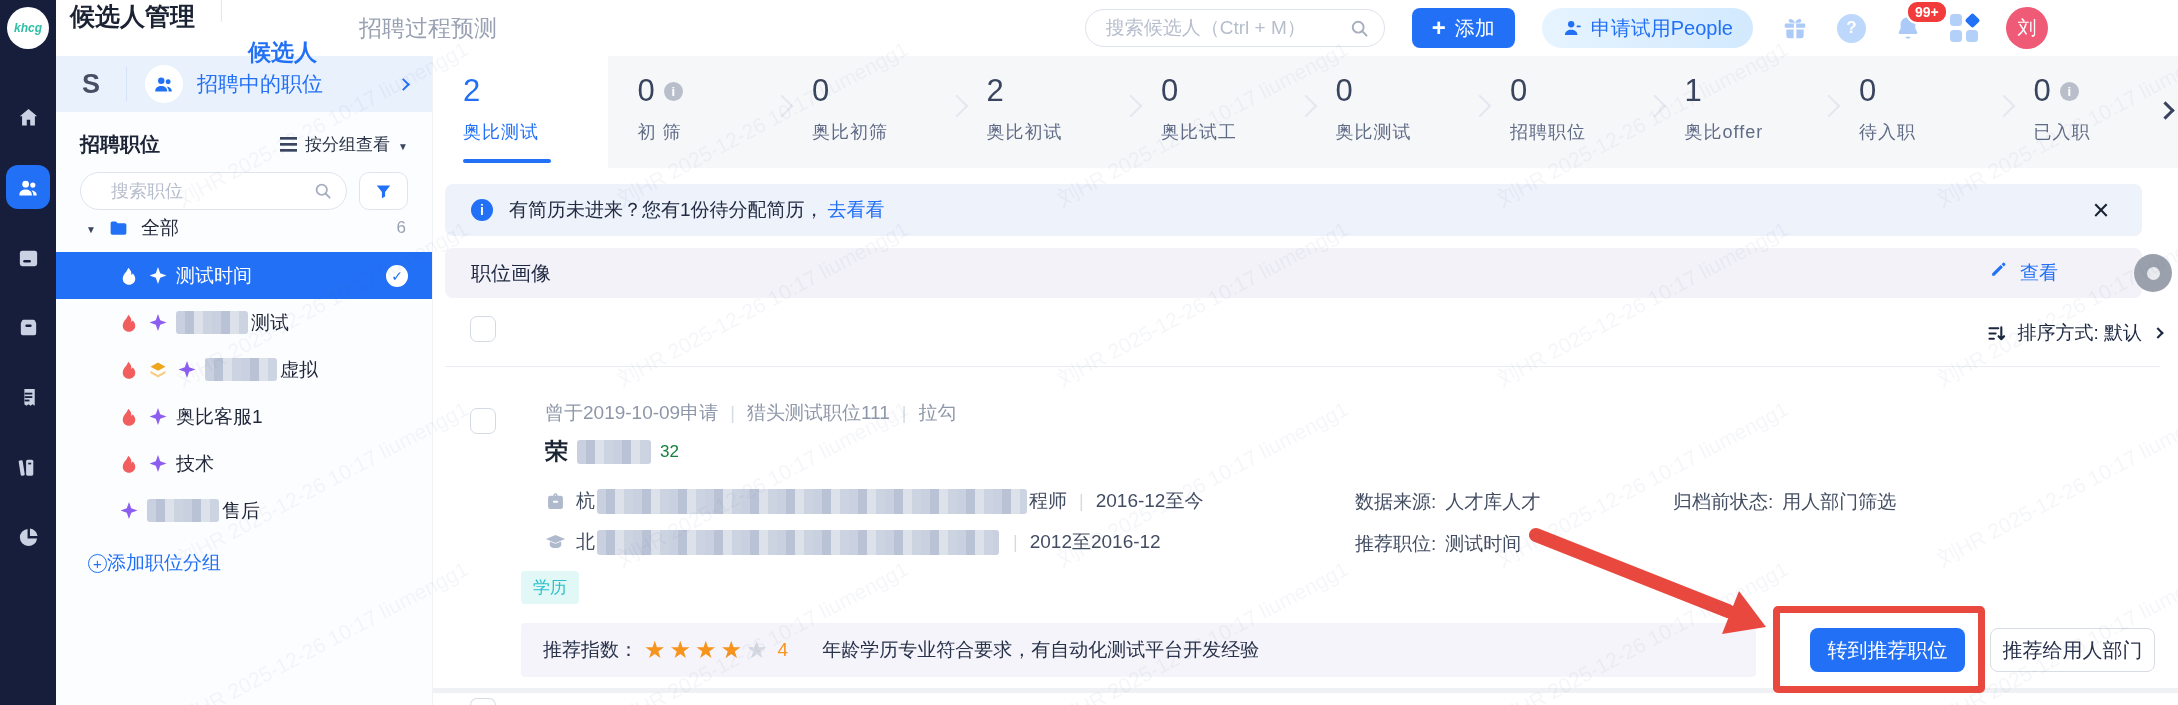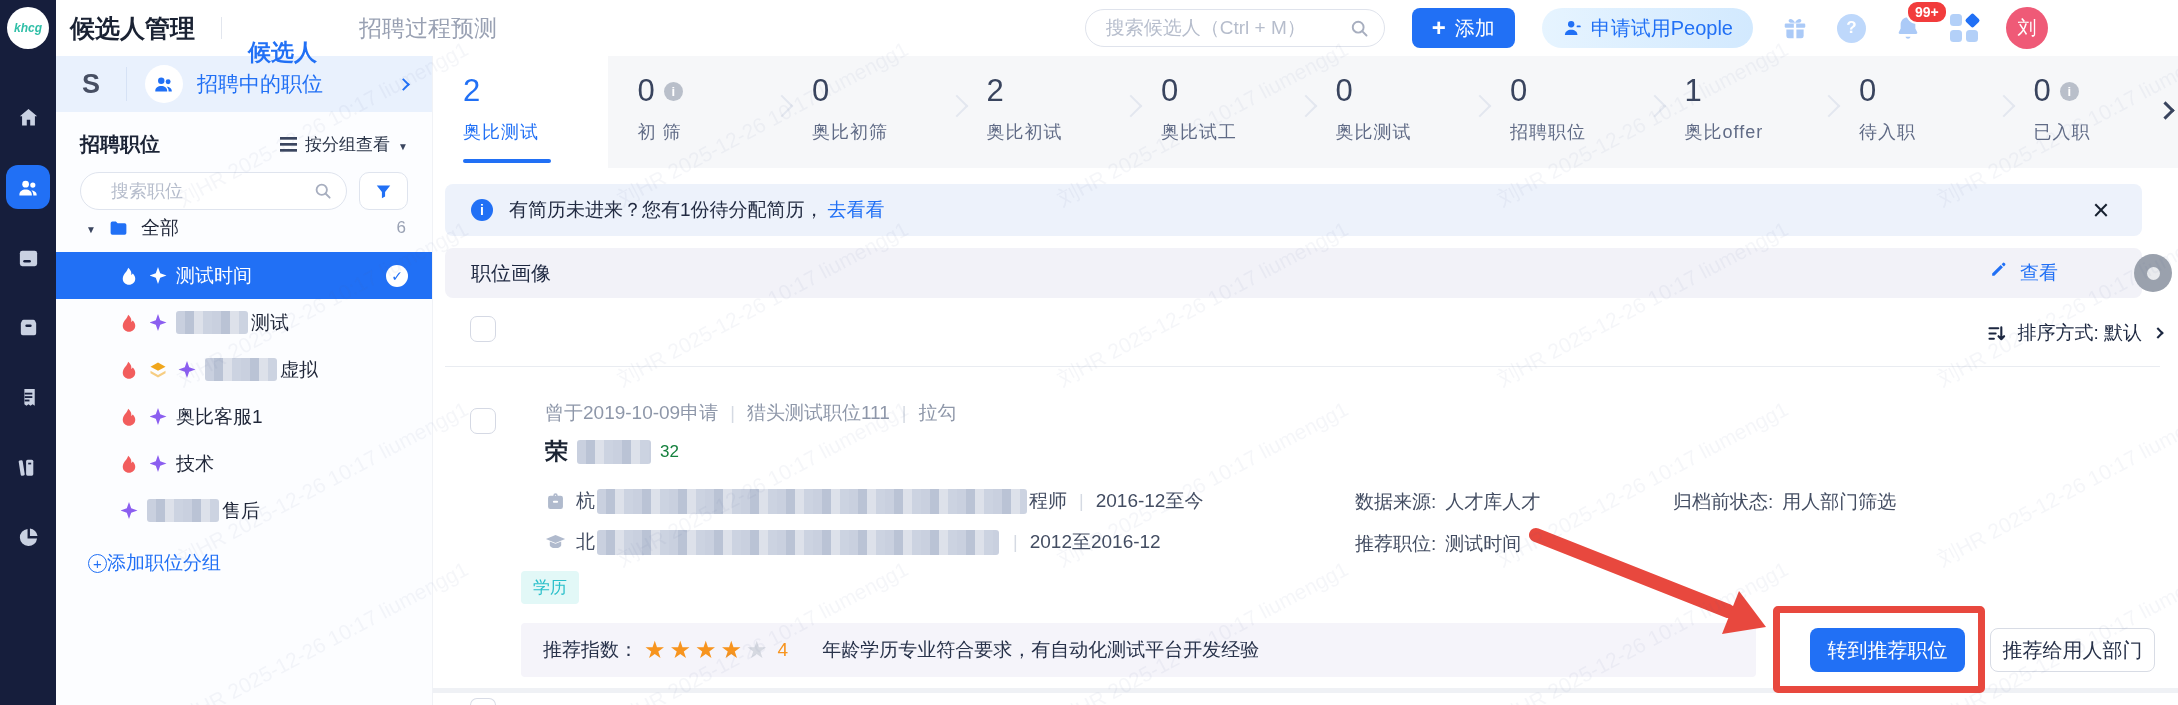--- a/index.html
+++ b/index.html
@@ -14,21 +14,21 @@
 svg{display:block;}
 
 .rail{position:absolute;left:0;top:0;width:56px;height:705px;background:var(--c-rail-bg);z-index:6;}
 .logo{position:absolute;left:7px;top:7px;width:42px;height:42px;border-radius:50%;background:#fff;
   display:flex;align-items:center;justify-content:center;font-weight:bold;font-style:italic;font-size:12px;color:#2fbfa7;}
 .rail-items{position:absolute;top:95px;left:6px;width:44px;display:flex;flex-direction:column;gap:26px;}
 .rail-item{width:44px;height:44px;display:flex;align-items:center;justify-content:center;color:#c9d1e2;cursor:pointer;}
 .rail-item svg{width:23px;height:23px;}
 .rail-item.active{background:var(--c-accent);border-radius:12px;color:#fff;}
 
-.topbar{position:absolute;left:56px;top:0;width:2014px;height:56px;background:#fff;display:flex;align-items:center;z-index:5;}
+.topbar{position:absolute;left:56px;top:0;width:2014px;height:56px;background:#fff;display:flex;z-index:5;}
 .page-title{margin-left:14px;font-size:25px;font-weight:bold;color:#1a2233;}
 .tdiv{width:1px;height:22px;background:#e2e6ee;margin:0 26px;}
 .htabs{display:flex;gap:42px;align-items:center;}
 .htab{font-size:23px;color:#99a1b3;}
 .htab.active{color:var(--c-accent);font-weight:bold;margin-top:48px;}
 .top-right{margin-left:auto;display:flex;align-items:center;gap:27px;padding-right:22px;}
 .search-pill{position:relative;width:300px;height:38px;border:1px solid #dfe3ec;border-radius:19px;background:#fff;display:flex;align-items:center;}
 .search-pill input{border:0;outline:0;background:transparent;margin-left:18px;width:230px;font-size:19px;font-family:inherit;color:#333;}
 .search-pill input::placeholder{color:#b6bdcc;}
 .mag{position:absolute;right:14px;top:8px;width:21px;height:21px;color:#a7aebf;}

